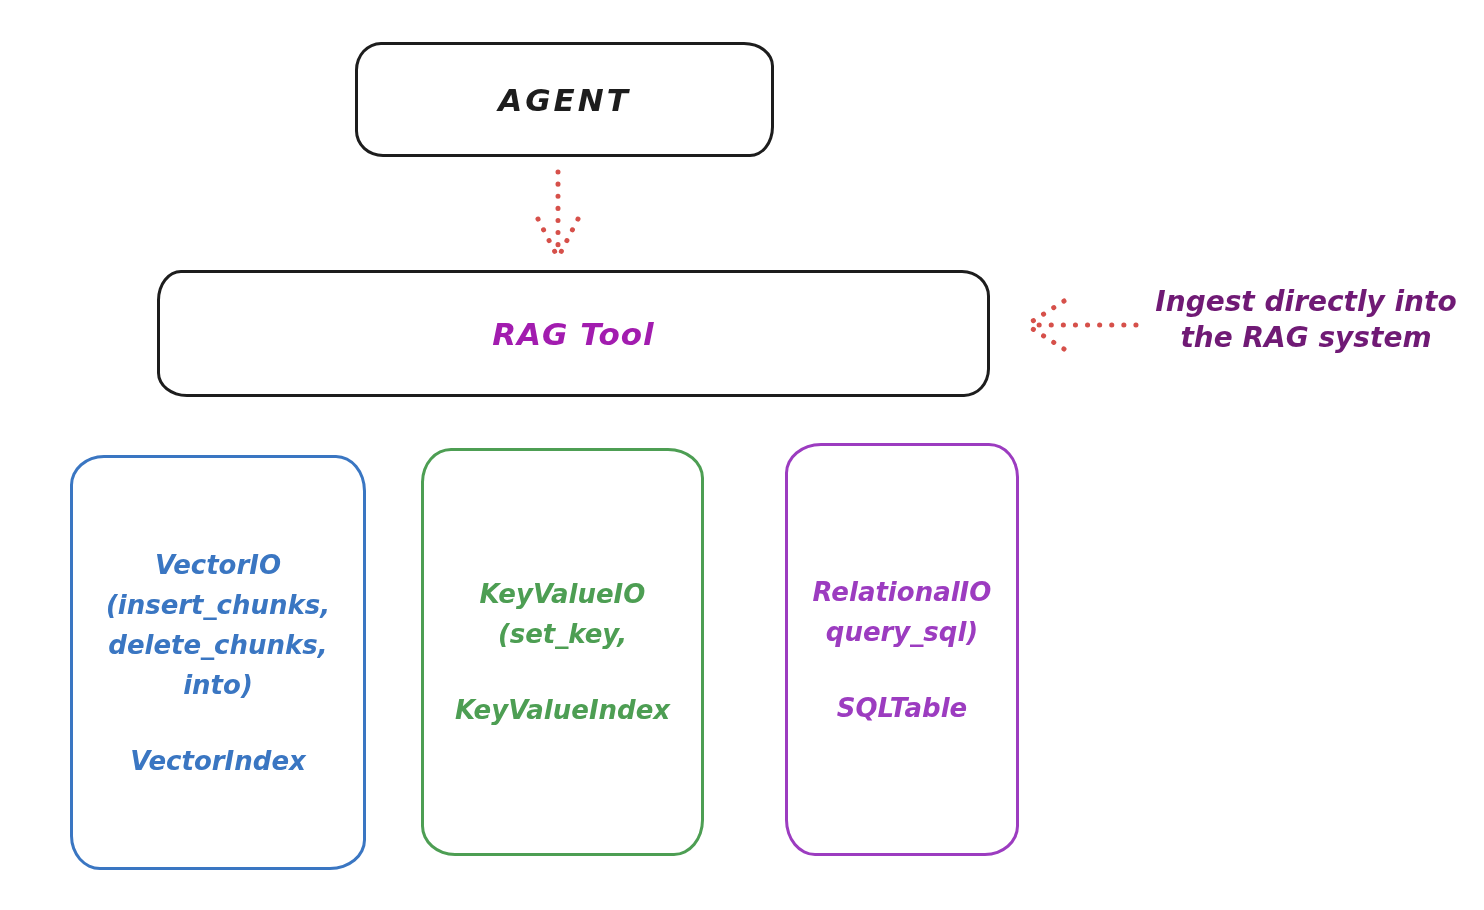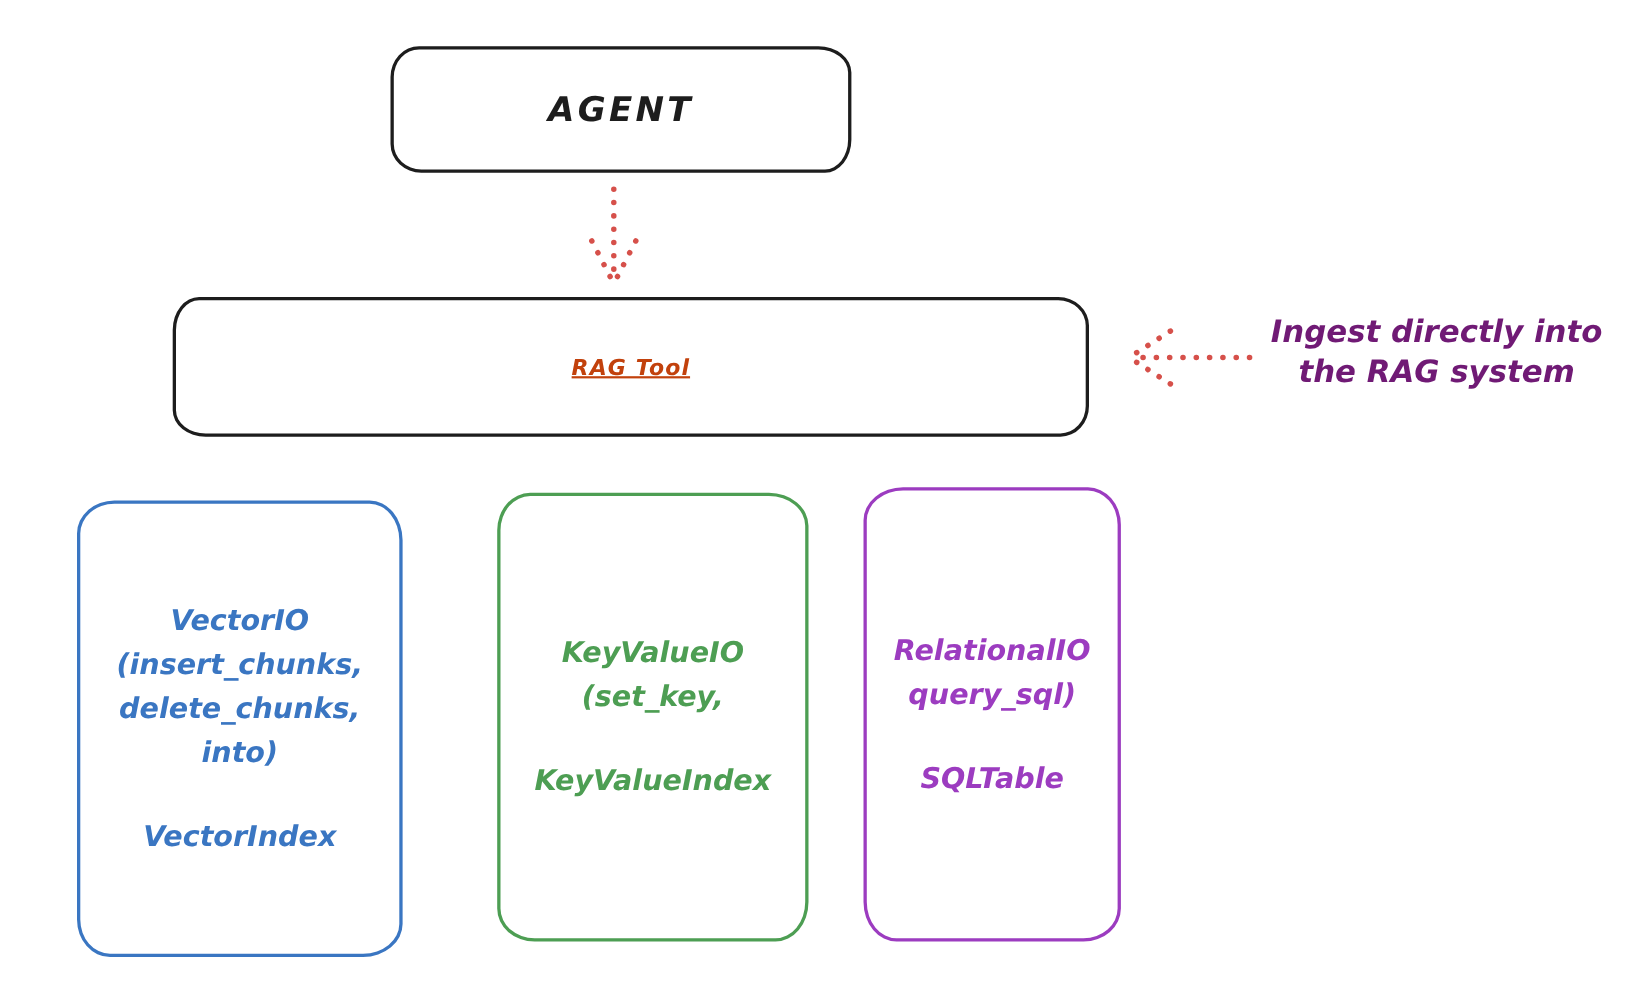--- a/index.html
+++ b/index.html
@@ -37,26 +37,25 @@
     letter-spacing: 3px;
     font-style: italic;
   }
   .rag-box {
     left: 157px; top: 270px;
     width: 833px; height: 127px;
     border: 3.5px solid #1d1d1d;
     border-radius: 24px 28px 26px 30px / 30px 26px 28px 24px;
   }
   .rag-box .label {
-    color: #c2410c;
-    font-size: 20px;
+    color: #a21caf;
+    font-size: 31px;
     font-weight: bold;
     letter-spacing: 1px;
     font-style: italic;
-    text-decoration: underline;
   }
   
   .annotation {
     position: absolute;
     left: 1138px; top: 284px;
     width: 336px;
     text-align: center;
     color: #701a75;
     font-size: 28px;
     font-weight: bold;
@@ -81,21 +80,21 @@
   }
   .io-box .gap { height: 36px; }
   .vector-box {
     left: 70px; top: 455px;
     width: 296px; height: 415px;
     border: 3.5px solid #3a76c2;
     color: #3a76c2;
     border-radius: 34px 30px 36px 30px / 30px 36px 30px 34px;
   }
   .keyvalue-box {
-    left: 452px; top: 448px;
+    left: 421px; top: 448px;
     width: 283px; height: 408px;
     border: 3.5px solid #4d9e53;
     color: #4d9e53;
     border-radius: 30px 36px 30px 34px / 34px 30px 36px 30px;
   }
   .relational-box {
     left: 785px; top: 443px;
     width: 234px; height: 413px;
     border: 3.5px solid #9c3cc0;
     color: #9c3cc0;

